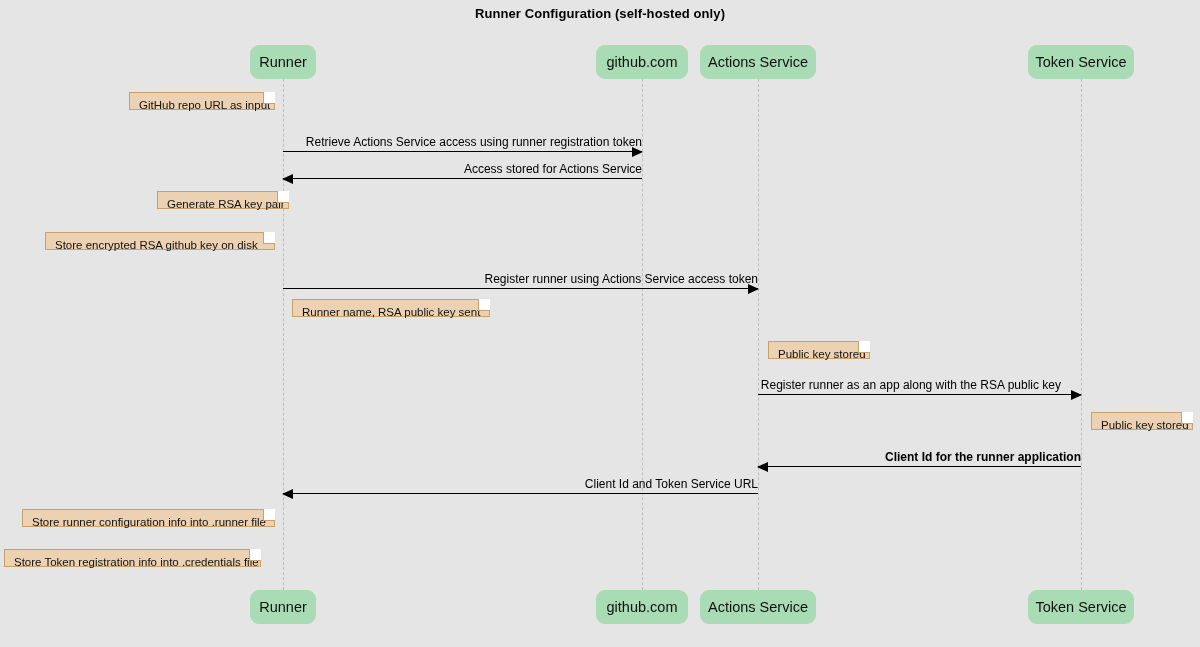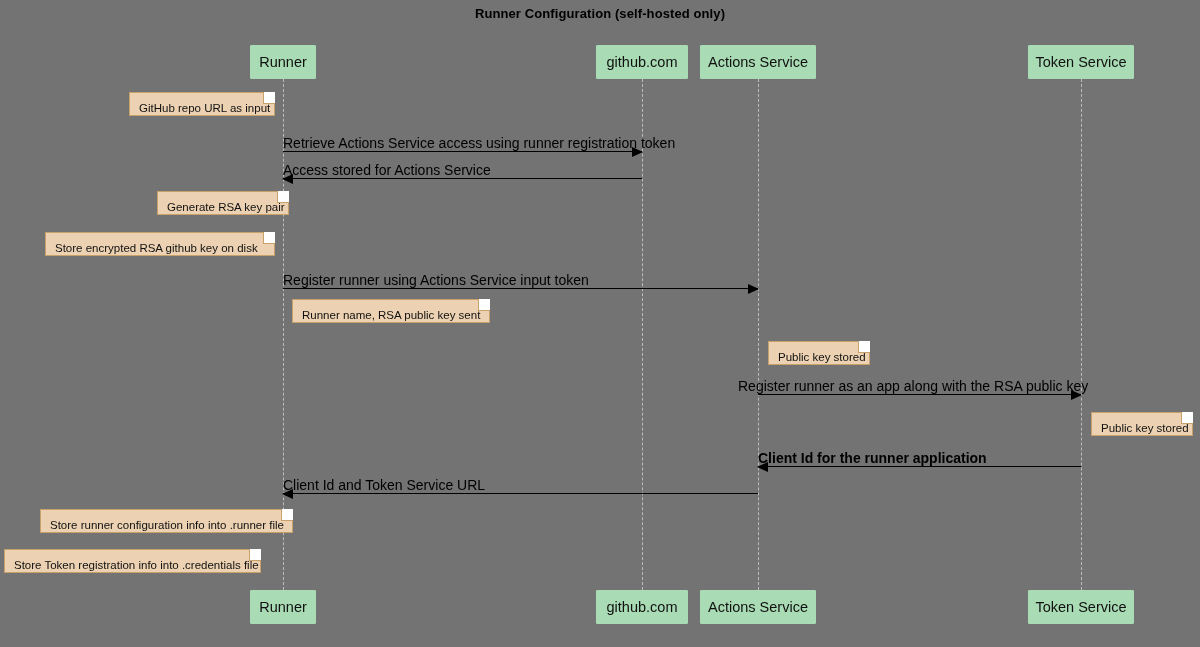--- a/index.html
+++ b/index.html
@@ -8,21 +8,21 @@
     background: #ffffff;
   }
   body {
     font-family: "Liberation Sans", sans-serif;
     color: #000000;
   }
   #canvas {
     position: relative;
     width: 1200px;
     height: 647px;
-    background: #737373;
+    background: #e5e5e5;
     overflow: hidden;
   }
   #diagram-title {
     position: absolute;
     top: 6px;
     left: 0;
     width: 1200px;
     text-align: center;
     font-size: 13px;
     font-weight: bold;
@@ -34,42 +34,42 @@
     position: absolute;
     width: 0;
     border-left: 1px dashed #bdbdbd;
   }
   
   .participant {
     position: absolute;
     height: 34px;
     background: #a9dcb4;
     border: 1px solid #a9dcb4;
-    border-radius: 1px;
+    border-radius: 9px;
     display: flex;
     align-items: center;
     justify-content: center;
     font-size: 14.5px;
     color: #111;
     white-space: nowrap;
     box-sizing: border-box;
   }
   
   .note {
     position: absolute;
     background: #ecd2b2;
     border: 1px solid #c8a06a;
     box-sizing: border-box;
     font-size: 11.5px;
     color: #111;
     display: flex;
     align-items: center;
     padding: 7px 8px 0 9px;
     white-space: nowrap;
-    height: 24px;
+    height: 18px;
   }
   .note .fold {
     position: absolute;
     top: -1px;
     right: -1px;
     width: 11px;
     height: 11px;
     background: #ffffff;
     border-left: 1px solid #c8a06a;
     border-bottom: 1px solid #c8a06a;
@@ -92,24 +92,24 @@
   .msg.right .head {
     right: -1px;
     border-left: 11px solid #000;
   }
   .msg.left .head {
     left: -1px;
     border-right: 11px solid #000;
   }
   .msg-label {
     position: absolute;
-    font-size: 14px;
+    font-size: 12px;
     color: #000;
     white-space: nowrap;
-    text-align: left;
+    text-align: right;
   }
 </style>
 </head>
 <body>
 
 <div id="canvas">
   <div id="diagram-title">Runner Configuration (self-hosted only)</div>
   <div id="lifelines-layer">
       <div class="lifeline" style="left: 283px; top: 79px; height: 511px;"></div>
       <div class="lifeline" style="left: 642px; top: 79px; height: 511px;"></div>
@@ -149,21 +149,21 @@
         <div class="head"></div>
       </div>
       <div class="msg-label" style="left: 283px; width: 359px; top: 135px;">Retrieve Actions Service access using runner registration token</div>
       <div class="msg left" style="left: 283px; top: 178px; width: 359px;">
         <div class="head"></div>
       </div>
       <div class="msg-label" style="left: 283px; width: 359px; top: 162px;">Access stored for Actions Service</div>
       <div class="msg right" style="left: 283px; top: 288px; width: 475px;">
         <div class="head"></div>
       </div>
-      <div class="msg-label" style="left: 283px; width: 475px; top: 272px;">Register runner using Actions Service input token</div>
+      <div class="msg-label" style="left: 283px; width: 475px; top: 272px;">Register runner using Actions Service access token</div>
       <div class="msg right" style="left: 758px; top: 394px; width: 323px;">
         <div class="head"></div>
       </div>
       <div class="msg-label" style="left: 738px; width: 323px; top: 378px;">Register runner as an app along with the RSA public key</div>
       <div class="msg left" style="left: 758px; top: 466px; width: 323px;">
         <div class="head"></div>
       </div>
       <div class="msg-label" style="left: 758px; width: 323px; top: 450px; font-weight: bold;">Client Id for the runner application</div>
       <div class="msg left" style="left: 283px; top: 493px; width: 475px;">
         <div class="head"></div>
@@ -188,21 +188,21 @@
         <span class="fold"></span>
       </div>
       <div class="note" style="left: 768px; top: 341px; width: 102px;">
         <span>Public key stored</span>
         <span class="fold"></span>
       </div>
       <div class="note" style="left: 1091px; top: 412px; width: 102px;">
         <span>Public key stored</span>
         <span class="fold"></span>
       </div>
-      <div class="note" style="left: 40px; top: 509px; width: 253px;">
+      <div class="note" style="left: 22px; top: 509px; width: 253px;">
         <span>Store runner configuration info into .runner file</span>
         <span class="fold"></span>
       </div>
       <div class="note" style="left: 4px; top: 549px; width: 257px;">
         <span>Store Token registration info into .credentials file</span>
         <span class="fold"></span>
       </div>
     </div>
 </div>
 

